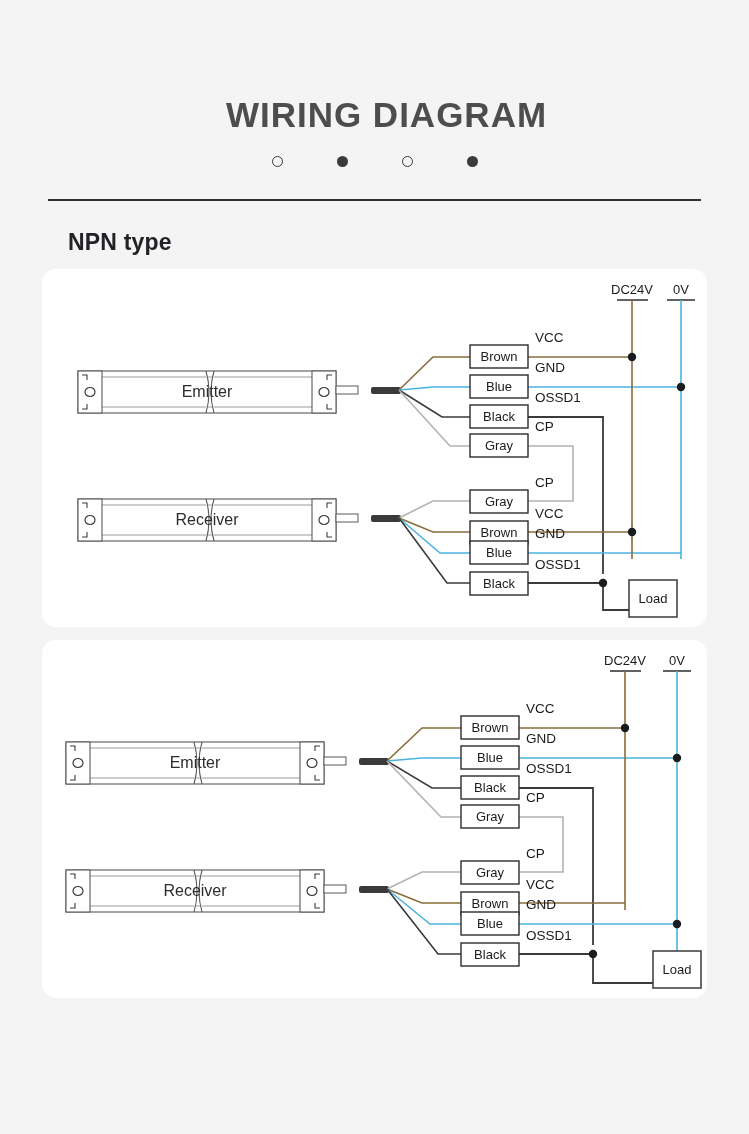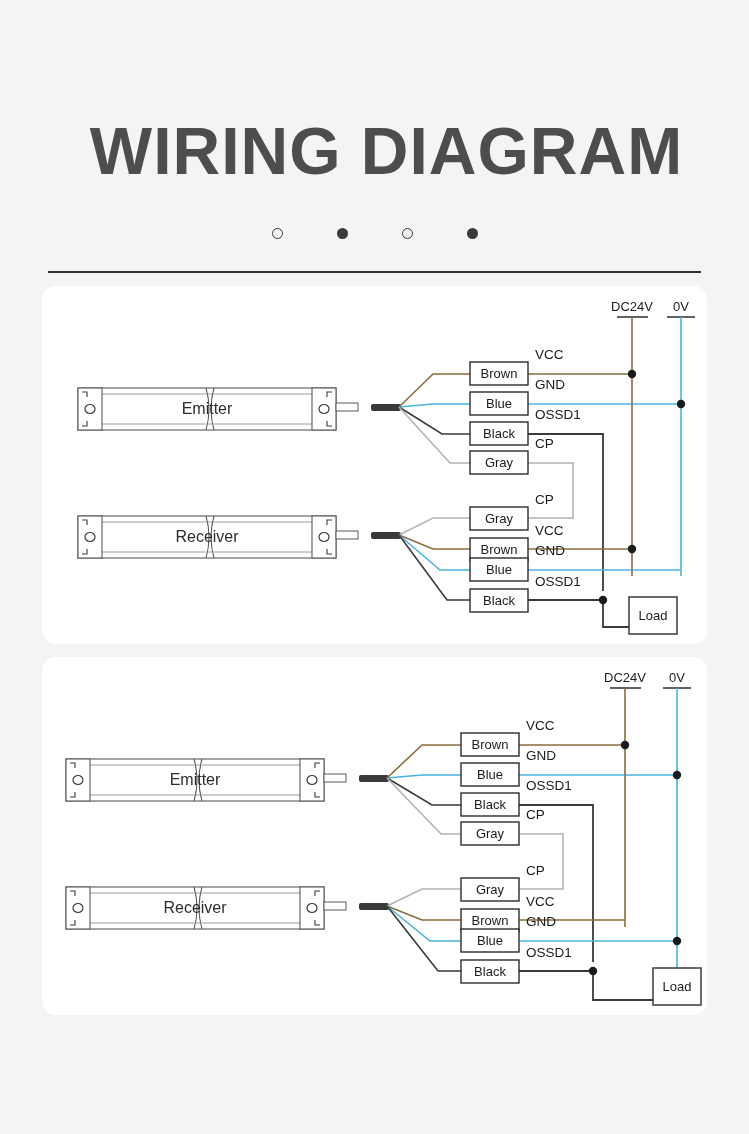--- a/index.html
+++ b/index.html
@@ -9,21 +9,21 @@
     height: 1134px;
     background: #f4f4f4;
     font-family: "Liberation Sans", sans-serif;
     position: relative;
     overflow: hidden;
   }
   .page { position: relative; width: 749px; height: 1134px; }
 
   .title {
     text-align: center;
-    font-size: 66px;
+    font-size: 35px;
     font-weight: bold;
     color: #4d4d4d;
     letter-spacing: 1px;
     padding-top: 74px;
     line-height: 1.0;
     font-family: "Liberation Sans", sans-serif;
     margin-left: 24px;
   }
   .dots {
     display: flex;
@@ -67,20 +67,21 @@
 
   <div class="dots">
     <span class="dot hollow"></span>
     <span class="dot filled"></span>
     <span class="dot hollow"></span>
     <span class="dot filled"></span>
   </div>
 
   <div class="rule"></div>
 
+  <h2 class="section-title">NPN type</h2>
 
   <div class="card">
     <svg class="card-svg" viewBox="0 0 665 358" xmlns="http://www.w3.org/2000/svg">
       <defs>
         <g id="devbar-npn">
 
           <rect x="0" y="2" width="258" height="42" fill="#ffffff" stroke="#58595b" stroke-width="1.1"></rect>
 
           <line x1="24" y1="8" x2="234" y2="8" stroke="#9a9b9d" stroke-width="1"></line>
           <line x1="24" y1="38" x2="234" y2="38" stroke="#9a9b9d" stroke-width="1"></line>

